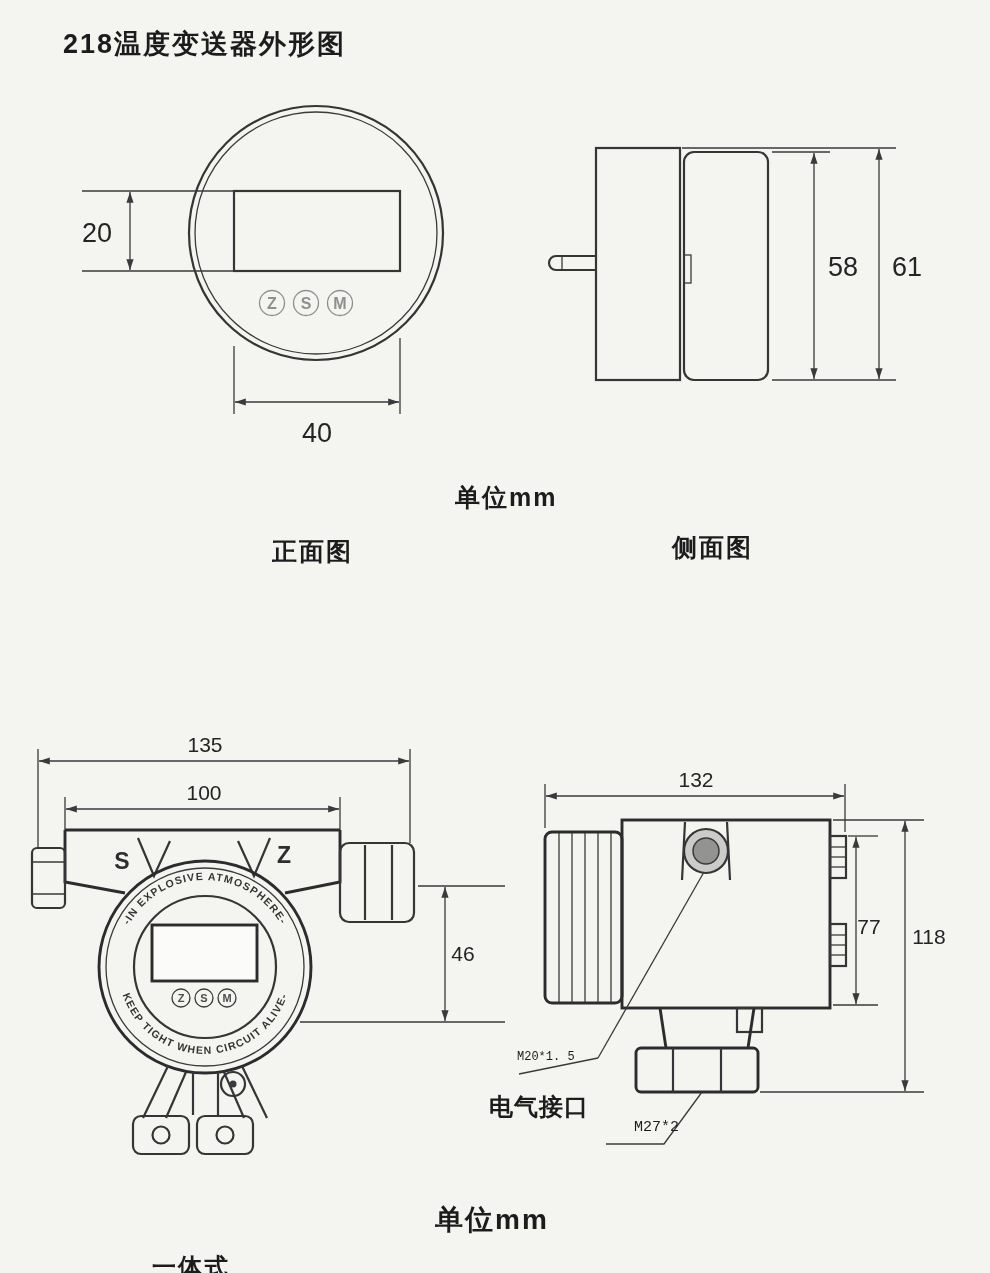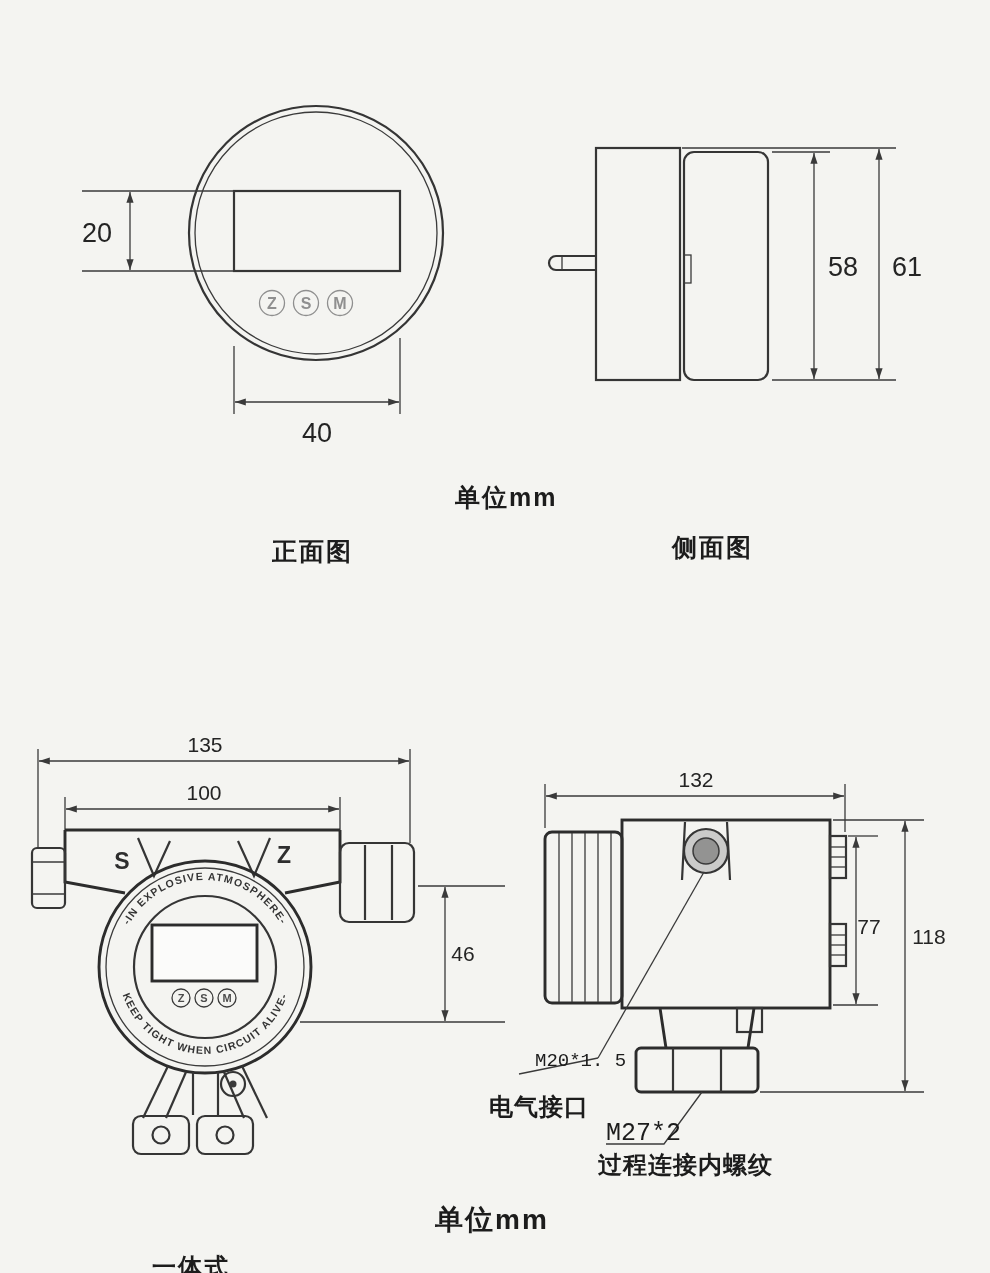--- a/index.html
+++ b/index.html
@@ -216,33 +216,33 @@
     </g>
 
     <g>
       <line class="s1" x1="833" y1="820" x2="924" y2="820"></line>
       <line class="s1" x1="760" y1="1092" x2="924" y2="1092"></line>
       <line class="dim" x1="905" y1="821" x2="905" y2="1091" marker-start="url(#ah)" marker-end="url(#ah)"></line>
       <text class="dimtxt2" x="929" y="944">118</text>
     </g>
   </svg>
 
+  <div class="abs title" style="left:63px; top:26px; font-size:27px;">218温度变送器外形图</div>
 
   <div class="abs lbl" style="left:455px; top:481px; font-size:25px;">单位mm</div>
 
   <div class="abs lbl" style="left:272px; top:535px; font-size:25px;">正面图</div>
 
   <div class="abs lbl" style="left:672px; top:531px; font-size:25px;text-align:right;">侧面图</div>
 
 
-  <div class="abs mono" style="left:535px; top:1050px; font-size:19px;">M20*1. 5</div>
+  <div class="abs mono" style="left:517px; top:1050px; font-size:12px;">M20*1. 5</div>
 
   <div class="abs ann" style="left:489px; top:1083px; font-size:24px;margin-top:8px;">电气接口</div>
 
-  <div class="abs mono" style="left:606px; top:1119px; font-size:25px;">M27*2</div>
-
-  <div class="abs ann" style="left:598px; top:1149px; font-size:24px;">过程连接内螺纹</div>
+  <div class="abs mono" style="left:634px; top:1119px; font-size:15px;">M27*2</div>
+
 
   <div class="abs lbl" style="left:152px; top:1251px; font-size:24px;">一体式</div>
 
   <div class="abs lbl" style="left:435px; top:1201px; font-size:28px;">单位mm</div>
 
 </div>
 
 </body></html>

